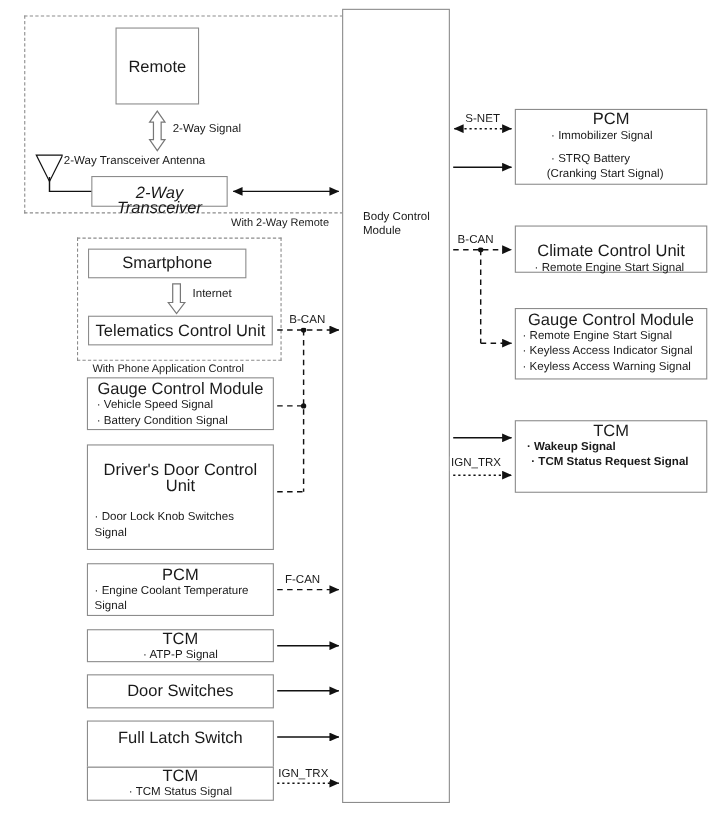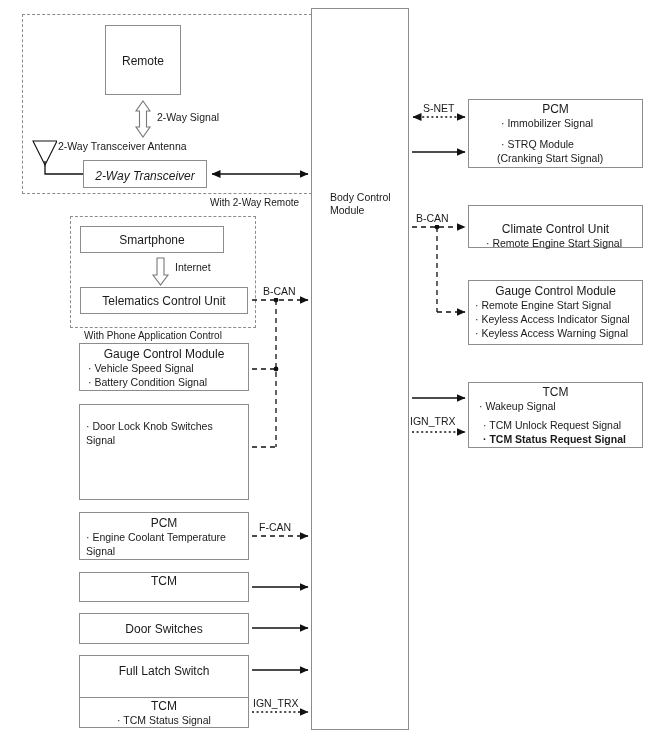--- a/index.html
+++ b/index.html
@@ -3,21 +3,21 @@
 <meta charset="utf-8">
 <style>
   html,body{margin:0;padding:0;background:#ffffff;}
   body{width:655px;height:753px;position:relative;
        font-family:"Liberation Sans","DejaVu Sans",sans-serif;
        color:#1a1a1a;-webkit-font-smoothing:antialiased;}
   #stage{position:absolute;left:0;top:0;width:655px;height:753px;overflow:hidden;}
 
   .box{position:absolute;box-sizing:border-box;border:1px solid #8c8c8c;
        background:#fff;}
-  .box .ttl{display:block;text-align:center;font-size:12px;line-height:14px;}
+  .box .ttl{display:block;text-align:center;font-size:15px;line-height:14px;}
   .box .li{display:block;text-align:left;font-size:10.5px;line-height:14px;
            white-space:normal;}
   .box .ctr{display:block;text-align:center;font-size:10.5px;line-height:14px;}
 
   .group{position:absolute;box-sizing:border-box;
          border:1px dashed #8c8c8c;background:transparent;}
   .grouplbl{position:absolute;font-size:10px;line-height:13px;white-space:nowrap;}
 
   .netlbl{position:absolute;font-size:10.5px;line-height:13px;white-space:nowrap;
           background:#fff;padding:0 1px;}
@@ -59,70 +59,71 @@
     <span class="ttl" style="margin-top:6px;">Telematics Control Unit</span>
   </div>
 
   <div class="box" style="left:79px;top:343px;width:170px;height:48px;">
     <span class="ttl" style="margin-top:3px;">Gauge Control Module</span>
     <span class="li" style="padding-left:8px;">· Vehicle Speed Signal</span>
     <span class="li" style="padding-left:8px;">· Battery Condition Signal</span>
   </div>
 
   <div class="box" style="left:79px;top:404px;width:170px;height:96px;">
+    <span class="ttl" style="margin-top:16px;">Driver's Door Control Unit</span>
     <span class="li" style="padding-left:6px;padding-right:4px;margin-top:14px;">· Door Lock Knob Switches Signal</span>
   </div>
 
   <div class="box" style="left:79px;top:512px;width:170px;height:48px;">
     <span class="ttl" style="margin-top:3px;">PCM</span>
     <span class="li" style="padding-left:6px;padding-right:4px;">· Engine Coolant Temperature Signal</span>
   </div>
 
   <div class="box" style="left:79px;top:572px;width:170px;height:30px;">
     <span class="ttl" style="margin-top:1px;">TCM</span>
+    <span class="ctr">· ATP-P Signal</span>
   </div>
 
   <div class="box" style="left:79px;top:613px;width:170px;height:31px;">
     <span class="ttl" style="margin-top:8px;">Door Switches</span>
   </div>
 
   <div class="box" style="left:79px;top:655px;width:170px;height:43px;">
     <span class="ttl" style="margin-top:8px;">Full Latch Switch</span>
   </div>
 
   <div class="box" style="left:79px;top:697px;width:170px;height:31px;">
     <span class="ttl" style="margin-top:1px;">TCM</span>
     <span class="ctr">· TCM Status Signal</span>
   </div>
 
   <div class="box" style="left:468px;top:99px;width:175px;height:69px;">
     <span class="ttl" style="margin-top:2px;">PCM</span>
     <span class="li" style="padding-left:32px;">· Immobilizer Signal</span>
     <div class="divline" style="top:39px;"></div>
-    <span class="li" style="padding-left:32px;margin-top:7px;">· STRQ Module</span>
+    <span class="li" style="padding-left:32px;margin-top:7px;">· STRQ Battery</span>
     <span class="li" style="padding-left:28px;">(Cranking Start Signal)</span>
   </div>
 
   <div class="box" style="left:468px;top:205px;width:175px;height:43px;">
     <span class="ttl" style="margin-top:16px;">Climate Control Unit</span>
     <span class="li" style="padding-left:17px;">· Remote Engine Start Signal</span>
   </div>
 
   <div class="box" style="left:468px;top:280px;width:175px;height:65px;">
     <span class="ttl" style="margin-top:3px;">Gauge Control Module</span>
     <span class="li" style="padding-left:6px;">· Remote Engine Start Signal</span>
     <span class="li" style="padding-left:6px;">· Keyless Access Indicator Signal</span>
     <span class="li" style="padding-left:6px;">· Keyless Access Warning Signal</span>
   </div>
 
   <div class="box" style="left:468px;top:382px;width:175px;height:66px;">
     <span class="ttl" style="margin-top:2px;">TCM</span>
-    <span class="li" style="padding-left:10px;">· Wakeup Signal</span>
+    <span class="li" style="padding-left:10px;font-weight:bold;">· Wakeup Signal</span>
     <div class="divline" style="top:31px;"></div>
-    <span class="li" style="padding-left:14px;margin-top:5px;">· TCM Unlock Request Signal</span>
     <span class="li" style="padding-left:14px;font-weight:bold;">· TCM Status Request Signal</span>
   </div>
 
   <svg class="lines" viewBox="0 0 655 753">
     <defs>
       <marker id="ah" markerWidth="9" markerHeight="8" refX="8.5" refY="4" orient="auto" markerUnits="userSpaceOnUse">
         <path d="M0,0 L9,4 L0,8 Z" fill="#111"></path>
       </marker>
       <marker id="ahb" markerWidth="9" markerHeight="8" refX="0.5" refY="4" orient="auto" markerUnits="userSpaceOnUse">
         <path d="M9,0 L0,4 L9,8 Z" fill="#111"></path>

